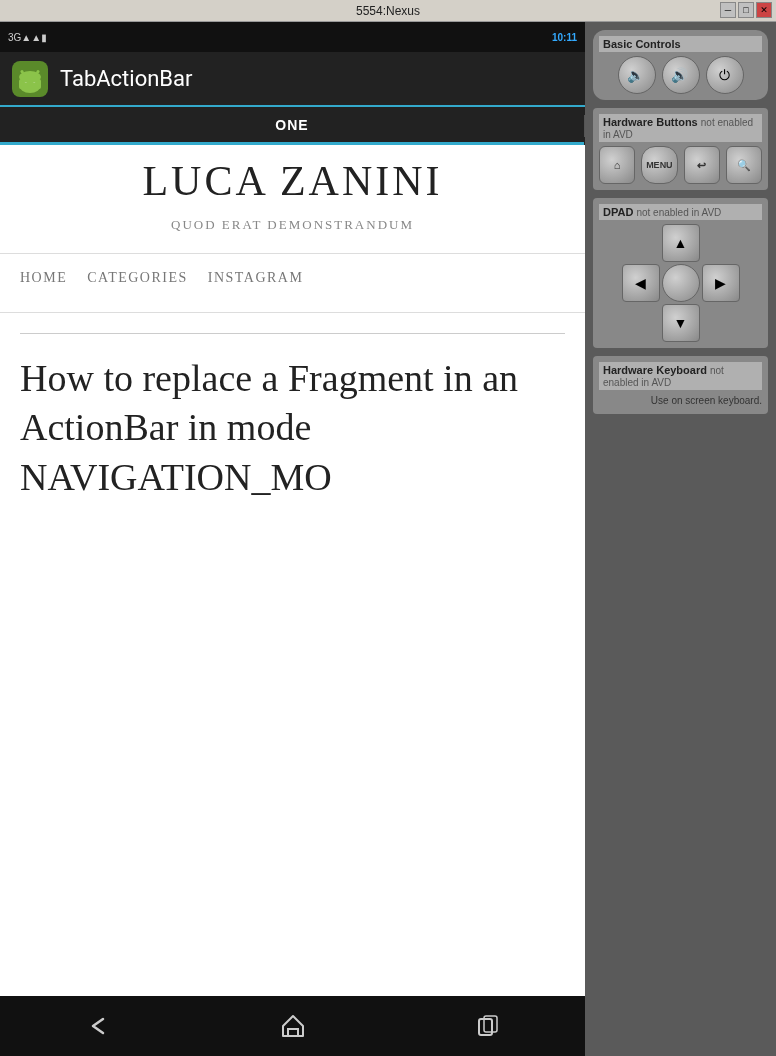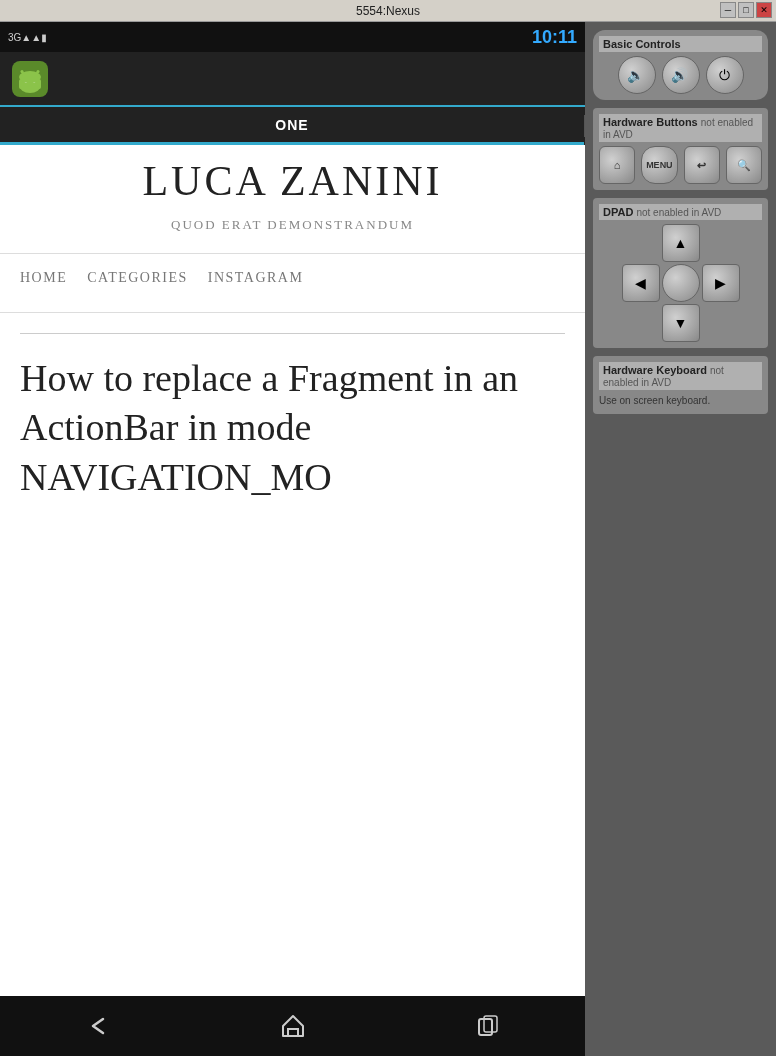--- a/index.html
+++ b/index.html
@@ -70,21 +70,21 @@
       font-size: 12px;
       flex-shrink: 0;
     }
     .status-bar-left {
       flex: 1;
       display: flex;
       align-items: flex-end;
     }
     .signal-icon { font-size: 10px; color: #ccc; }
     .battery-icon { font-size: 10px; color: #ccc; }
-    .time-text { color: #33aaff; font-size: 18px; font-weight: bold; }
+    .time-text { color: #33aaff; font-size: 10px; font-weight: bold; }
 
     
     .action-bar {
       height: 55px;
       background: #222;
       display: flex;
       align-items: center;
       padding: 0 12px;
       gap: 12px;
       flex-shrink: 0;
@@ -328,20 +328,21 @@
 
     .hw-keyboard-section {
       background: #888;
       padding: 6px;
       border-radius: 4px;
     }
     .hw-keyboard-text {
       font-size: 10px;
       color: #333;
       line-height: 1.4;
+      text-align: right;
     }
   </style>
 </head>
 <body>
 
 <div class="window-titlebar">
   <span class="window-titlebar-text">5554:Nexus</span>
   <div class="window-controls">
     <div class="win-btn">─</div>
     <div class="win-btn">□</div>
@@ -369,20 +370,21 @@
           <rect x="3" y="14" width="22" height="10" rx="2" fill="#8BC34A"></rect>
           <circle cx="10" cy="16" r="1.5" fill="#fff"></circle>
           <circle cx="18" cy="16" r="1.5" fill="#fff"></circle>
           <line x1="9" y1="10" x2="6" y2="7" stroke="#8BC34A" stroke-width="2" stroke-linecap="round"></line>
           <line x1="19" y1="10" x2="22" y2="7" stroke="#8BC34A" stroke-width="2" stroke-linecap="round"></line>
           <circle cx="6" cy="6.5" r="1.5" fill="#8BC34A"></circle>
           <circle cx="22" cy="6.5" r="1.5" fill="#8BC34A"></circle>
           <ellipse cx="14" cy="12" rx="11" ry="6" fill="#8BC34A"></ellipse>
         </svg>
       </div>
+      <span class="action-bar-title">TabActionBar</span>
     </div>
 
     <div class="tabs-bar">
       <div class="tab active">
         <span>ONE</span>
       </div>
       <div class="tab-divider"></div>
     </div>
 
     <div class="web-content">

